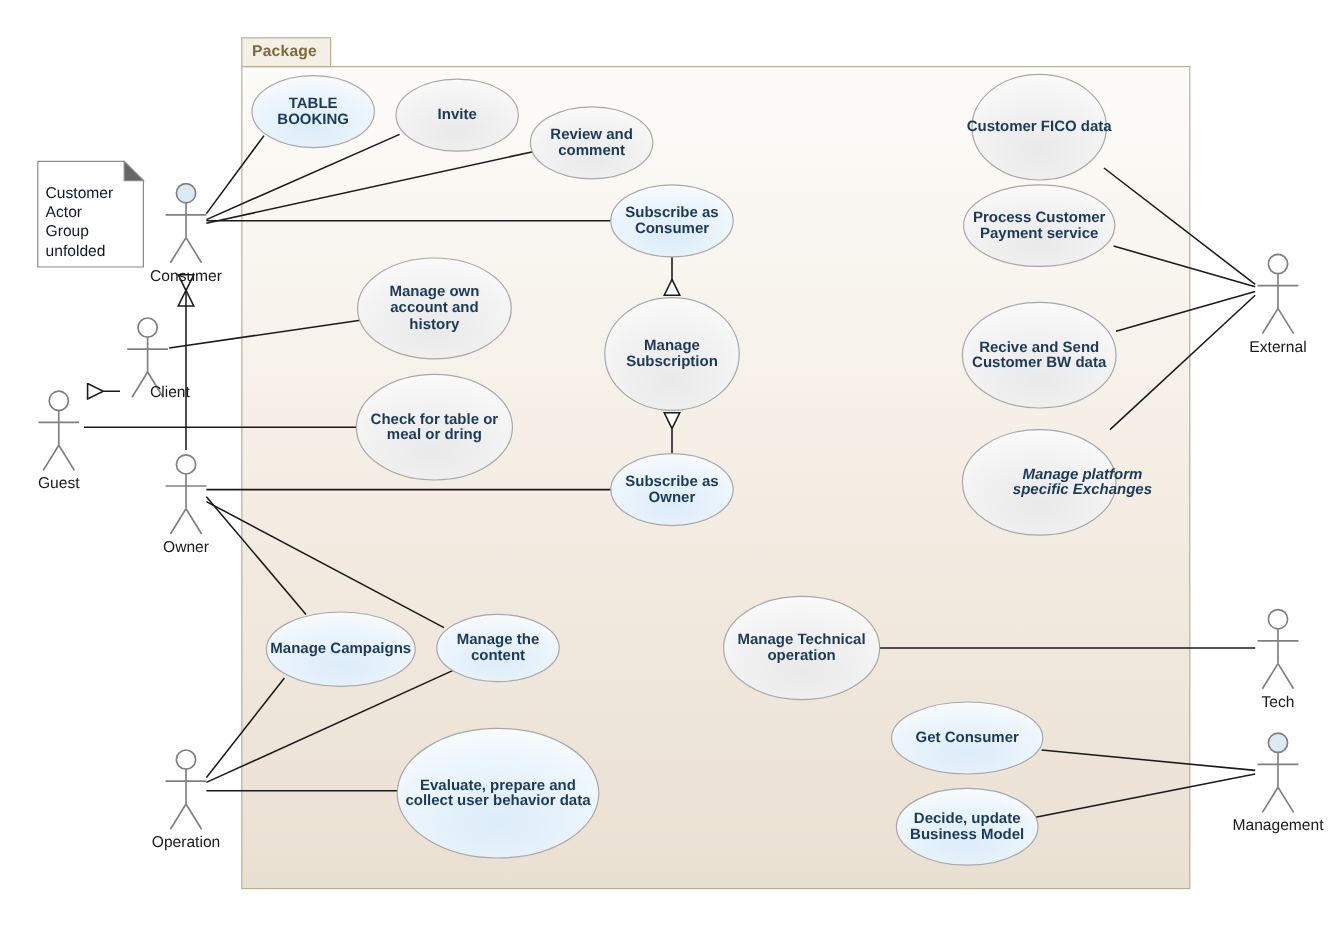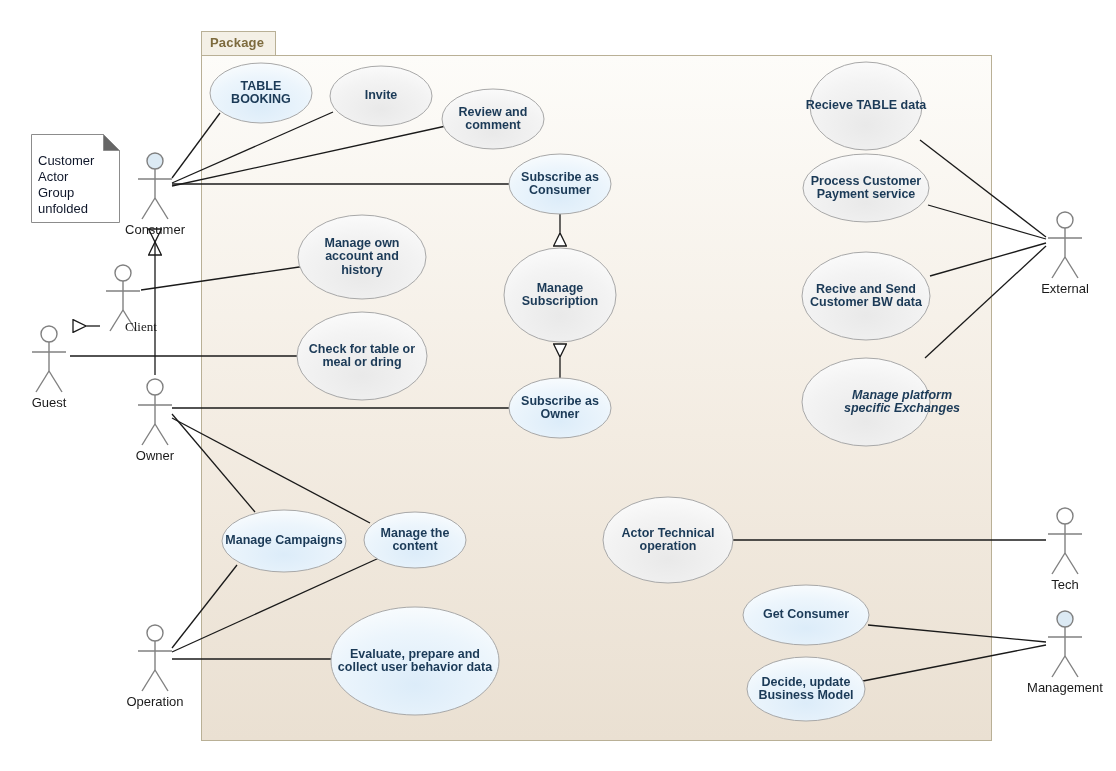--- a/index.html
+++ b/index.html
@@ -215,39 +215,39 @@
 Consumer</div>
       <div class="uc-label" style="left: 290.96px; top: 215px; width: 142.08px; height: 84px;">Manage own
 account and
 history</div>
       <div class="uc-label" style="left: 497.84px; top: 248px; width: 124.32px; height: 94px;">Manage
 Subscription</div>
       <div class="uc-label" style="left: 289.85px; top: 312px; width: 144.3px; height: 88px;">Check for table or
 meal or dring</div>
       <div class="uc-label" style="left: 503.39px; top: 378px; width: 113.22px; height: 60px;">Subscribe as
 Owner</div>
-      <div class="uc-label" style="left: 803.84px; top: 62px; width: 124.32px; height: 88px;">Recieve TABLE data</div>
+      <div class="uc-label" style="left: 803.84px; top: 62px; width: 124.32px; height: 88px;">Customer FICO data</div>
       <div class="uc-label" style="left: 796.07px; top: 154px; width: 139.86px; height: 68px;">Process Customer
 Payment service</div>
       <div class="uc-label" style="left: 794.96px; top: 252px; width: 142.08px; height: 88px;">Recive and Send
 Customer BW data</div>
       <div class="uc-label" style="left: 831px; top: 358px; width: 142.08px; height: 88px; font-style: italic;">Manage platform
 specific Exchanges</div>
       <div class="uc-label" style="left: 215.18px; top: 510px; width: 137.64px; height: 62px;">Manage Campaigns</div>
       <div class="uc-label" style="left: 358.39px; top: 512px; width: 113.22px; height: 56px;">Manage the
 content</div>
-      <div class="uc-label" style="left: 595.85px; top: 497px; width: 144.3px; height: 86px;">Actor Technical
+      <div class="uc-label" style="left: 595.85px; top: 497px; width: 144.3px; height: 86px;">Manage Technical
 operation</div>
       <div class="uc-label" style="left: 736.07px; top: 585px; width: 139.86px; height: 60px;">Get Consumer</div>
       <div class="uc-label" style="left: 321.76px; top: 607px; width: 186.48px; height: 108px;">Evaluate, prepare and
 collect user behavior data</div>
       <div class="uc-label" style="left: 740.51px; top: 657px; width: 130.98px; height: 64px;">Decide, update
 Business Model</div>
       <div class="actor-label" style="left: 85px; top: 223px; width: 140px;">Consumer</div>
-      <div class="actor-label" style="left: 125px; top: 320px; text-align: left; font-family: Liberation Serif, serif;">Client</div>
+      <div class="actor-label" style="left: 125px; top: 320px; text-align: left;">Client</div>
       <div class="actor-label" style="left: -21px; top: 396px; width: 140px;">Guest</div>
       <div class="actor-label" style="left: 85px; top: 449px; width: 140px;">Owner</div>
       <div class="actor-label" style="left: 85px; top: 695px; width: 140px;">Operation</div>
       <div class="actor-label" style="left: 995px; top: 282px; width: 140px;">External</div>
       <div class="actor-label" style="left: 995px; top: 578px; width: 140px;">Tech</div>
       <div class="actor-label" style="left: 995px; top: 681px; width: 140px;">Management</div>
     </div>
 </div>
 
 </body></html>

